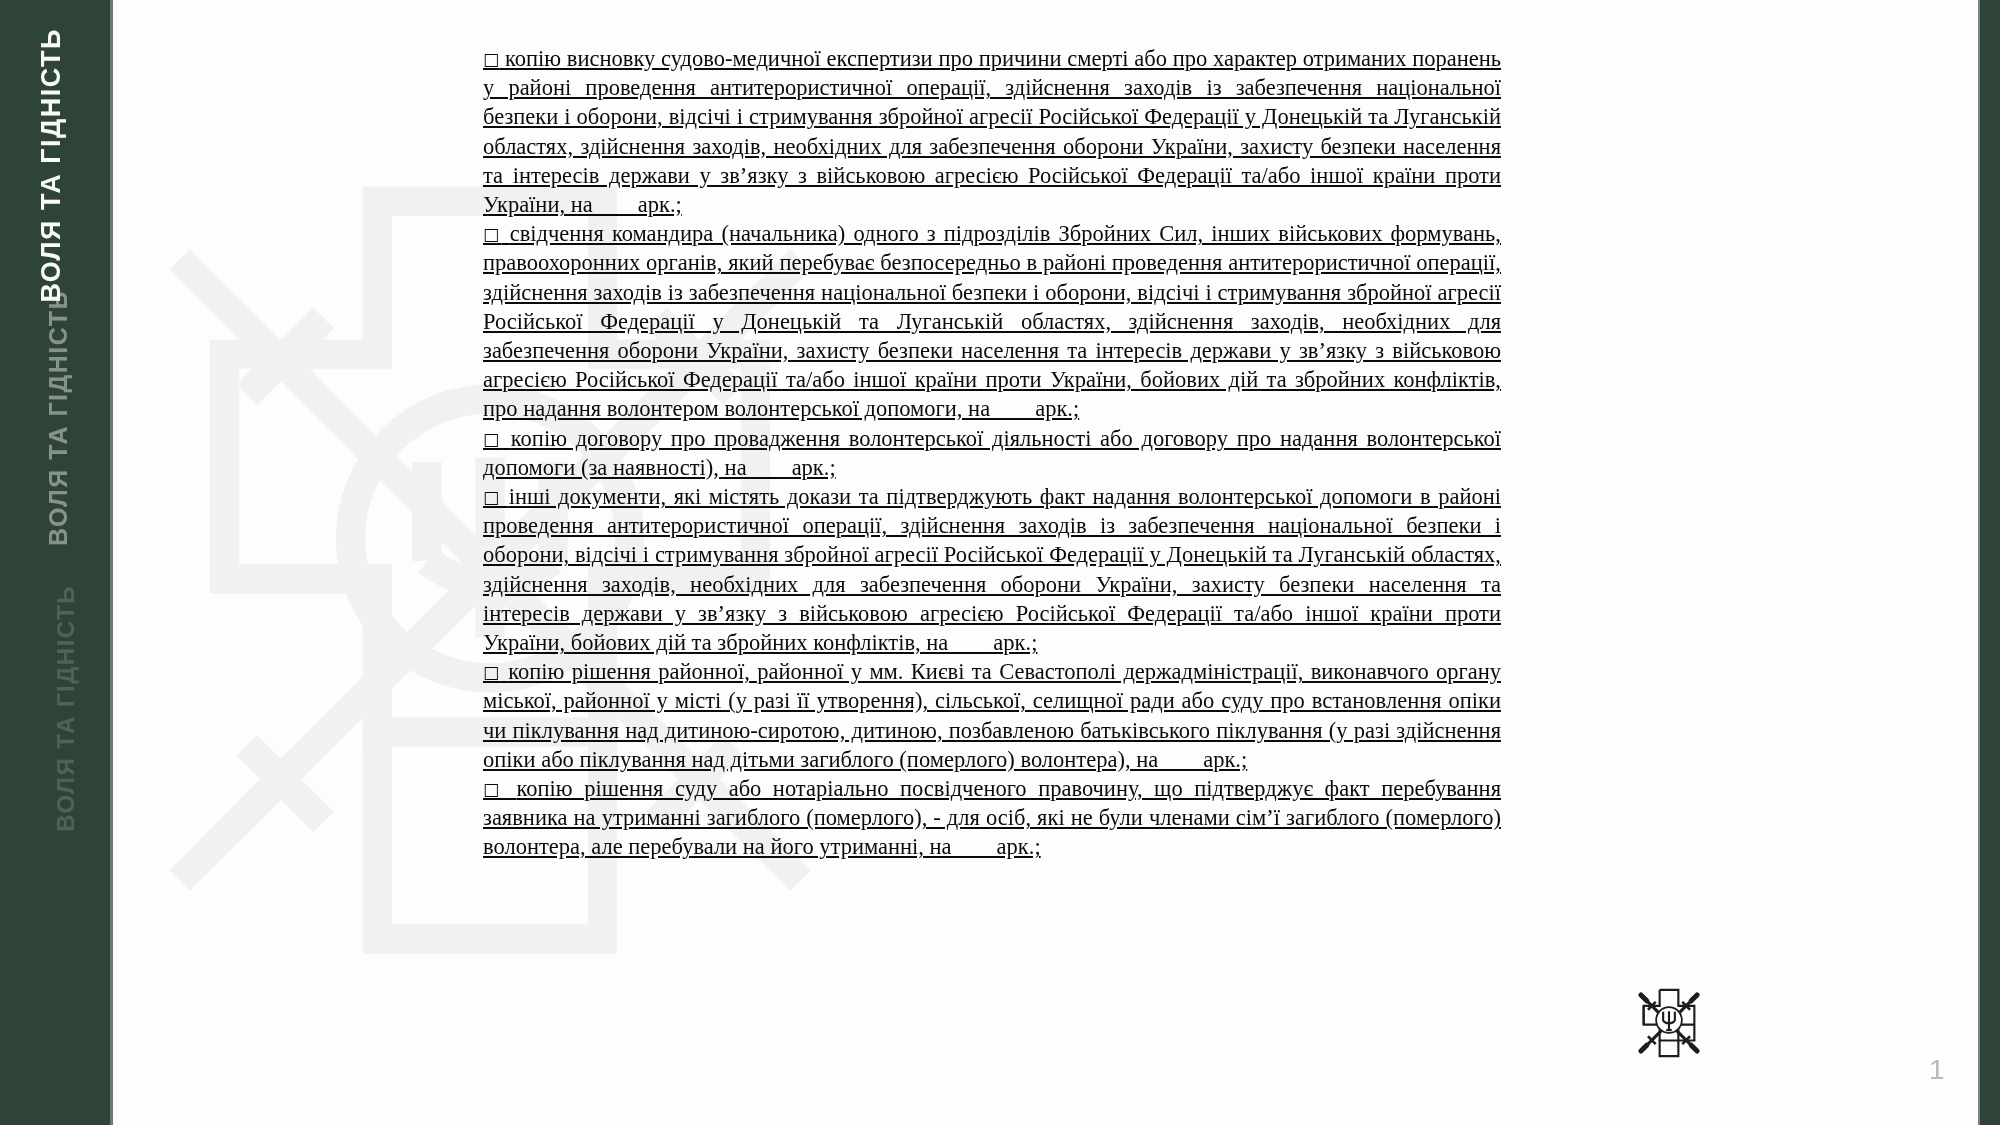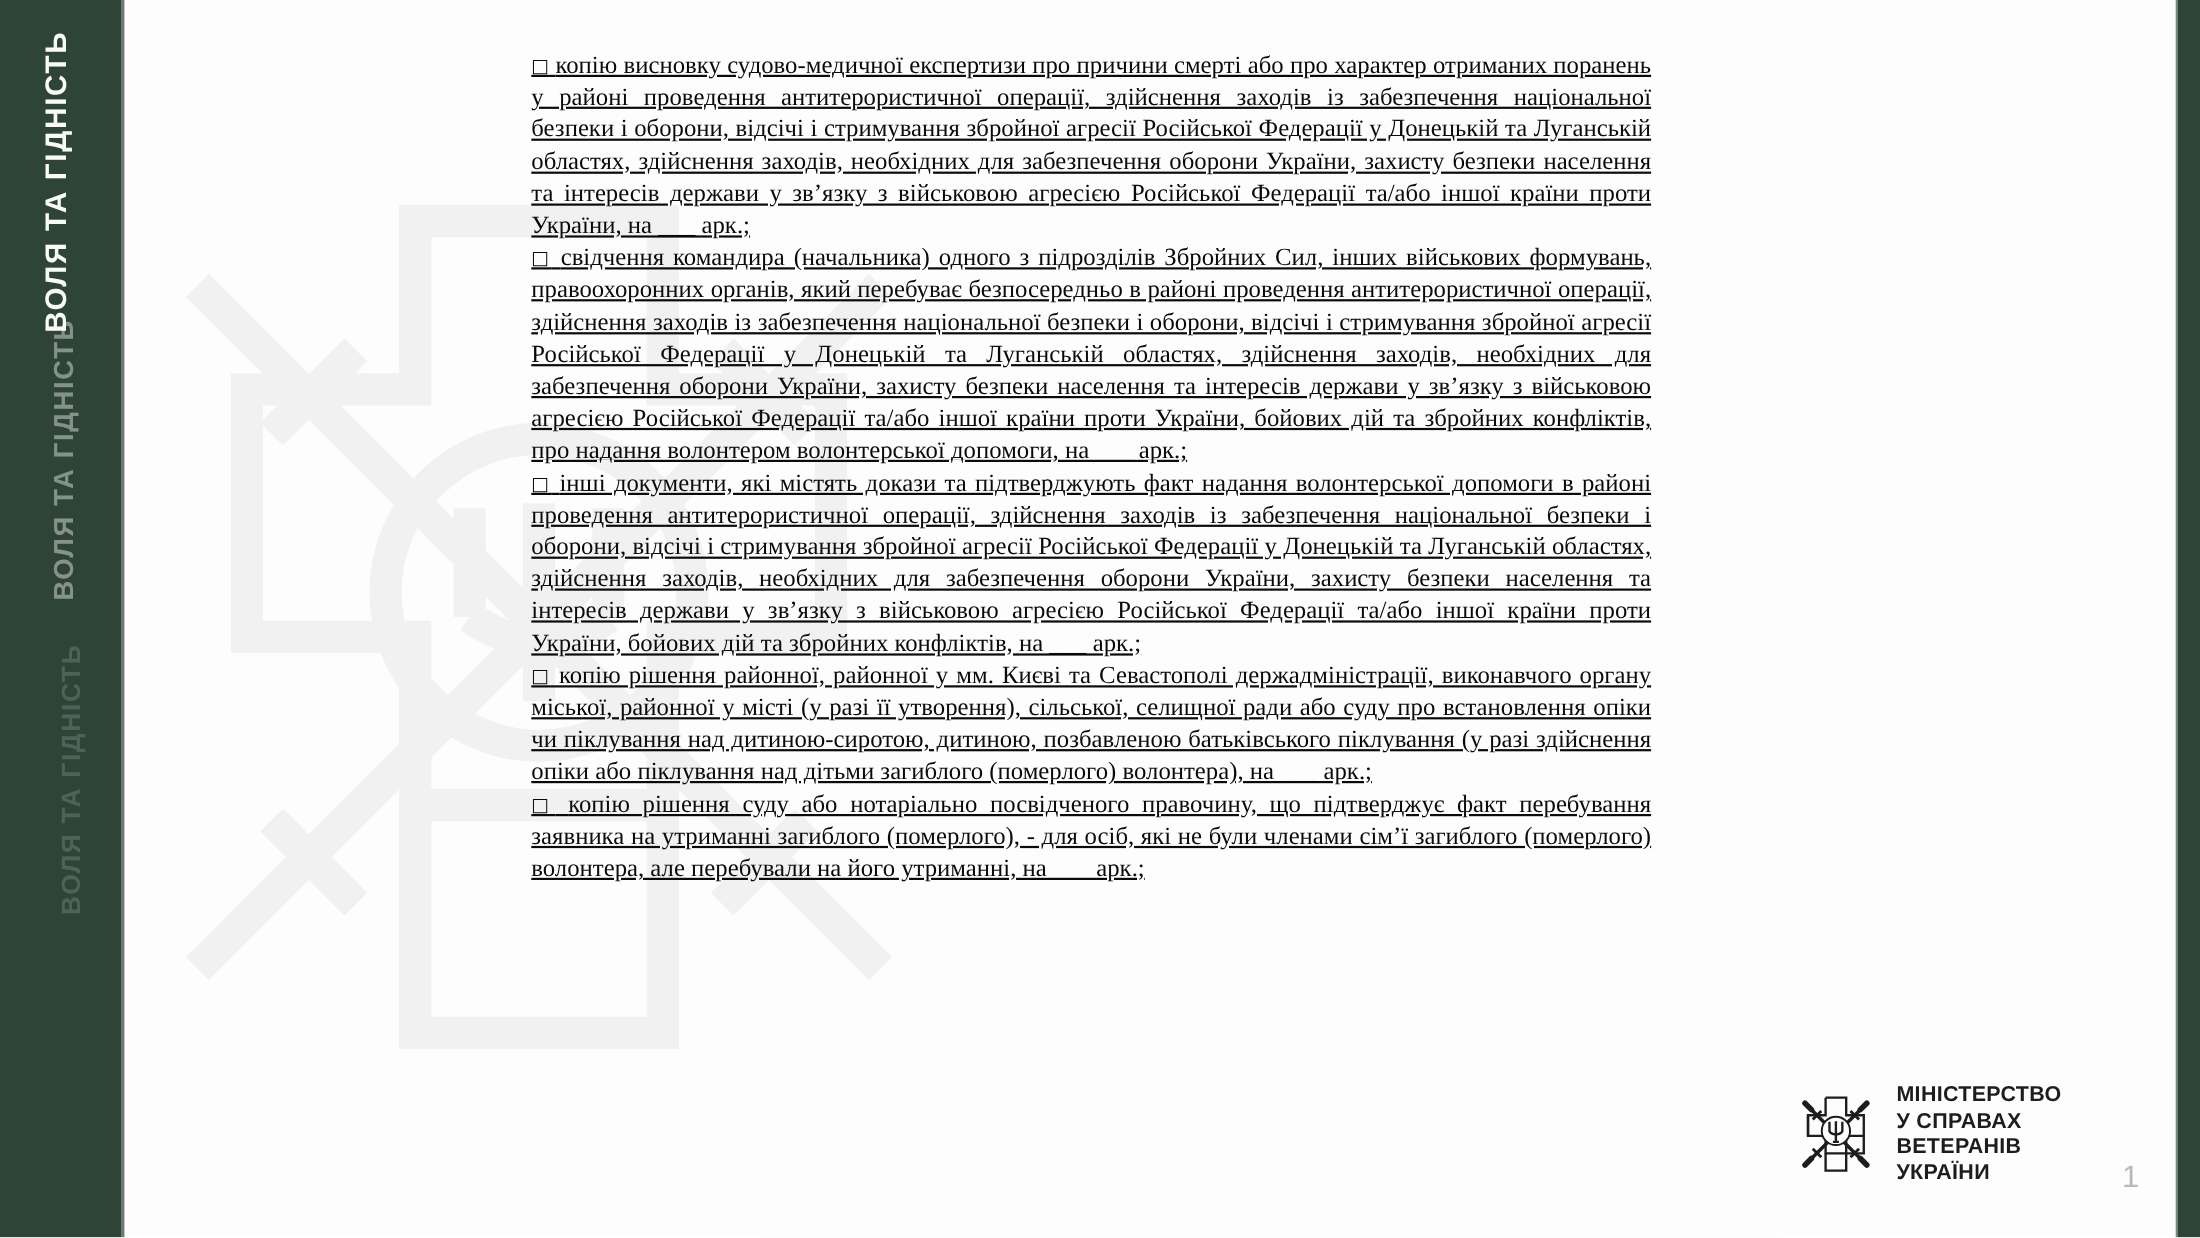--- a/index.html
+++ b/index.html
@@ -203,20 +203,24 @@
   <div class="right-strip"></div>
 
   <div class="doc-body">
     <p class="doc-para">
       <span class="cbx">□</span>
       <span>копію висновку судово-медичної експертизи про причини смерті або про характер отриманих поранень у районі проведення антитерористичної операції, здійснення заходів із забезпечення національної безпеки і оборони, відсічі і стримування збройної агресії Російської Федерації у Донецькій та Луганській областях, здійснення заходів, необхідних для забезпечення оборони України, захисту безпеки населення та інтересів держави у зв’язку з військовою агресією Російської Федерації та/або іншої країни проти України, на ___ арк.;</span>
     </p>
     <p class="doc-para">
       <span class="cbx">□</span>
       <span>свідчення командира (начальника) одного з підрозділів Збройних Сил, інших військових формувань, правоохоронних органів, який перебуває безпосередньо в районі проведення антитерористичної операції, здійснення заходів із забезпечення національної безпеки і оборони, відсічі і стримування збройної агресії Російської Федерації у Донецькій та Луганській областях, здійснення заходів, необхідних для забезпечення оборони України, захисту безпеки населення та інтересів держави у зв’язку з військовою агресією Російської Федерації та/або іншої країни проти України, бойових дій та збройних конфліктів, про надання волонтером волонтерської допомоги, на ___ арк.;</span>
+    </p>
+    <p class="doc-para">
+      <span class="cbx">□</span>
+      <span>копію договору про провадження волонтерської діяльності або договору про надання волонтерської допомоги (за наявності), на ___ арк.;</span>
     </p>
     <p class="doc-para">
       <span class="cbx">□</span>
       <span>інші документи, які містять докази та підтверджують факт надання волонтерської допомоги в районі проведення антитерористичної операції, здійснення заходів із забезпечення національної безпеки і оборони, відсічі і стримування збройної агресії Російської Федерації у Донецькій та Луганській областях, здійснення заходів, необхідних для забезпечення оборони України, захисту безпеки населення та інтересів держави у зв’язку з військовою агресією Російської Федерації та/або іншої країни проти України, бойових дій та збройних конфліктів, на ___ арк.;</span>
     </p>
     <p class="doc-para">
       <span class="cbx">□</span>
       <span>копію рішення районної, районної у мм. Києві та Севастополі держадміністрації, виконавчого органу міської, районної у місті (у разі її утворення), сільської, селищної ради або суду про встановлення опіки чи піклування над дитиною-сиротою, дитиною, позбавленою батьківського піклування (у разі здійснення опіки або піклування над дітьми загиблого (померлого) волонтера), на ___ арк.;</span>
     </p>
     <p class="doc-para">
@@ -253,23 +257,17 @@
           <g stroke="#1d1d1b" stroke-width="11" fill="none">
             <path d="M200 140 V236"></path>
             <path d="M170 142 V190"></path>
             <path d="M230 142 V190"></path>
             <path d="M170 190 Q200 214 230 190"></path>
             <path d="M186 236 H214"></path>
           </g>
         </g>
       </svg>
     </div>
-    <div class="logo-text">
-      <div>МІНІСТЕРСТВО</div>
-      <div>У СПРАВАХ</div>
-      <div>ВЕТЕРАНІВ</div>
-      <div>УКРАЇНИ</div>
-    </div>
   </div>
 
   <div class="page-num">1</div>
 
 </div>
 
 </body></html>

